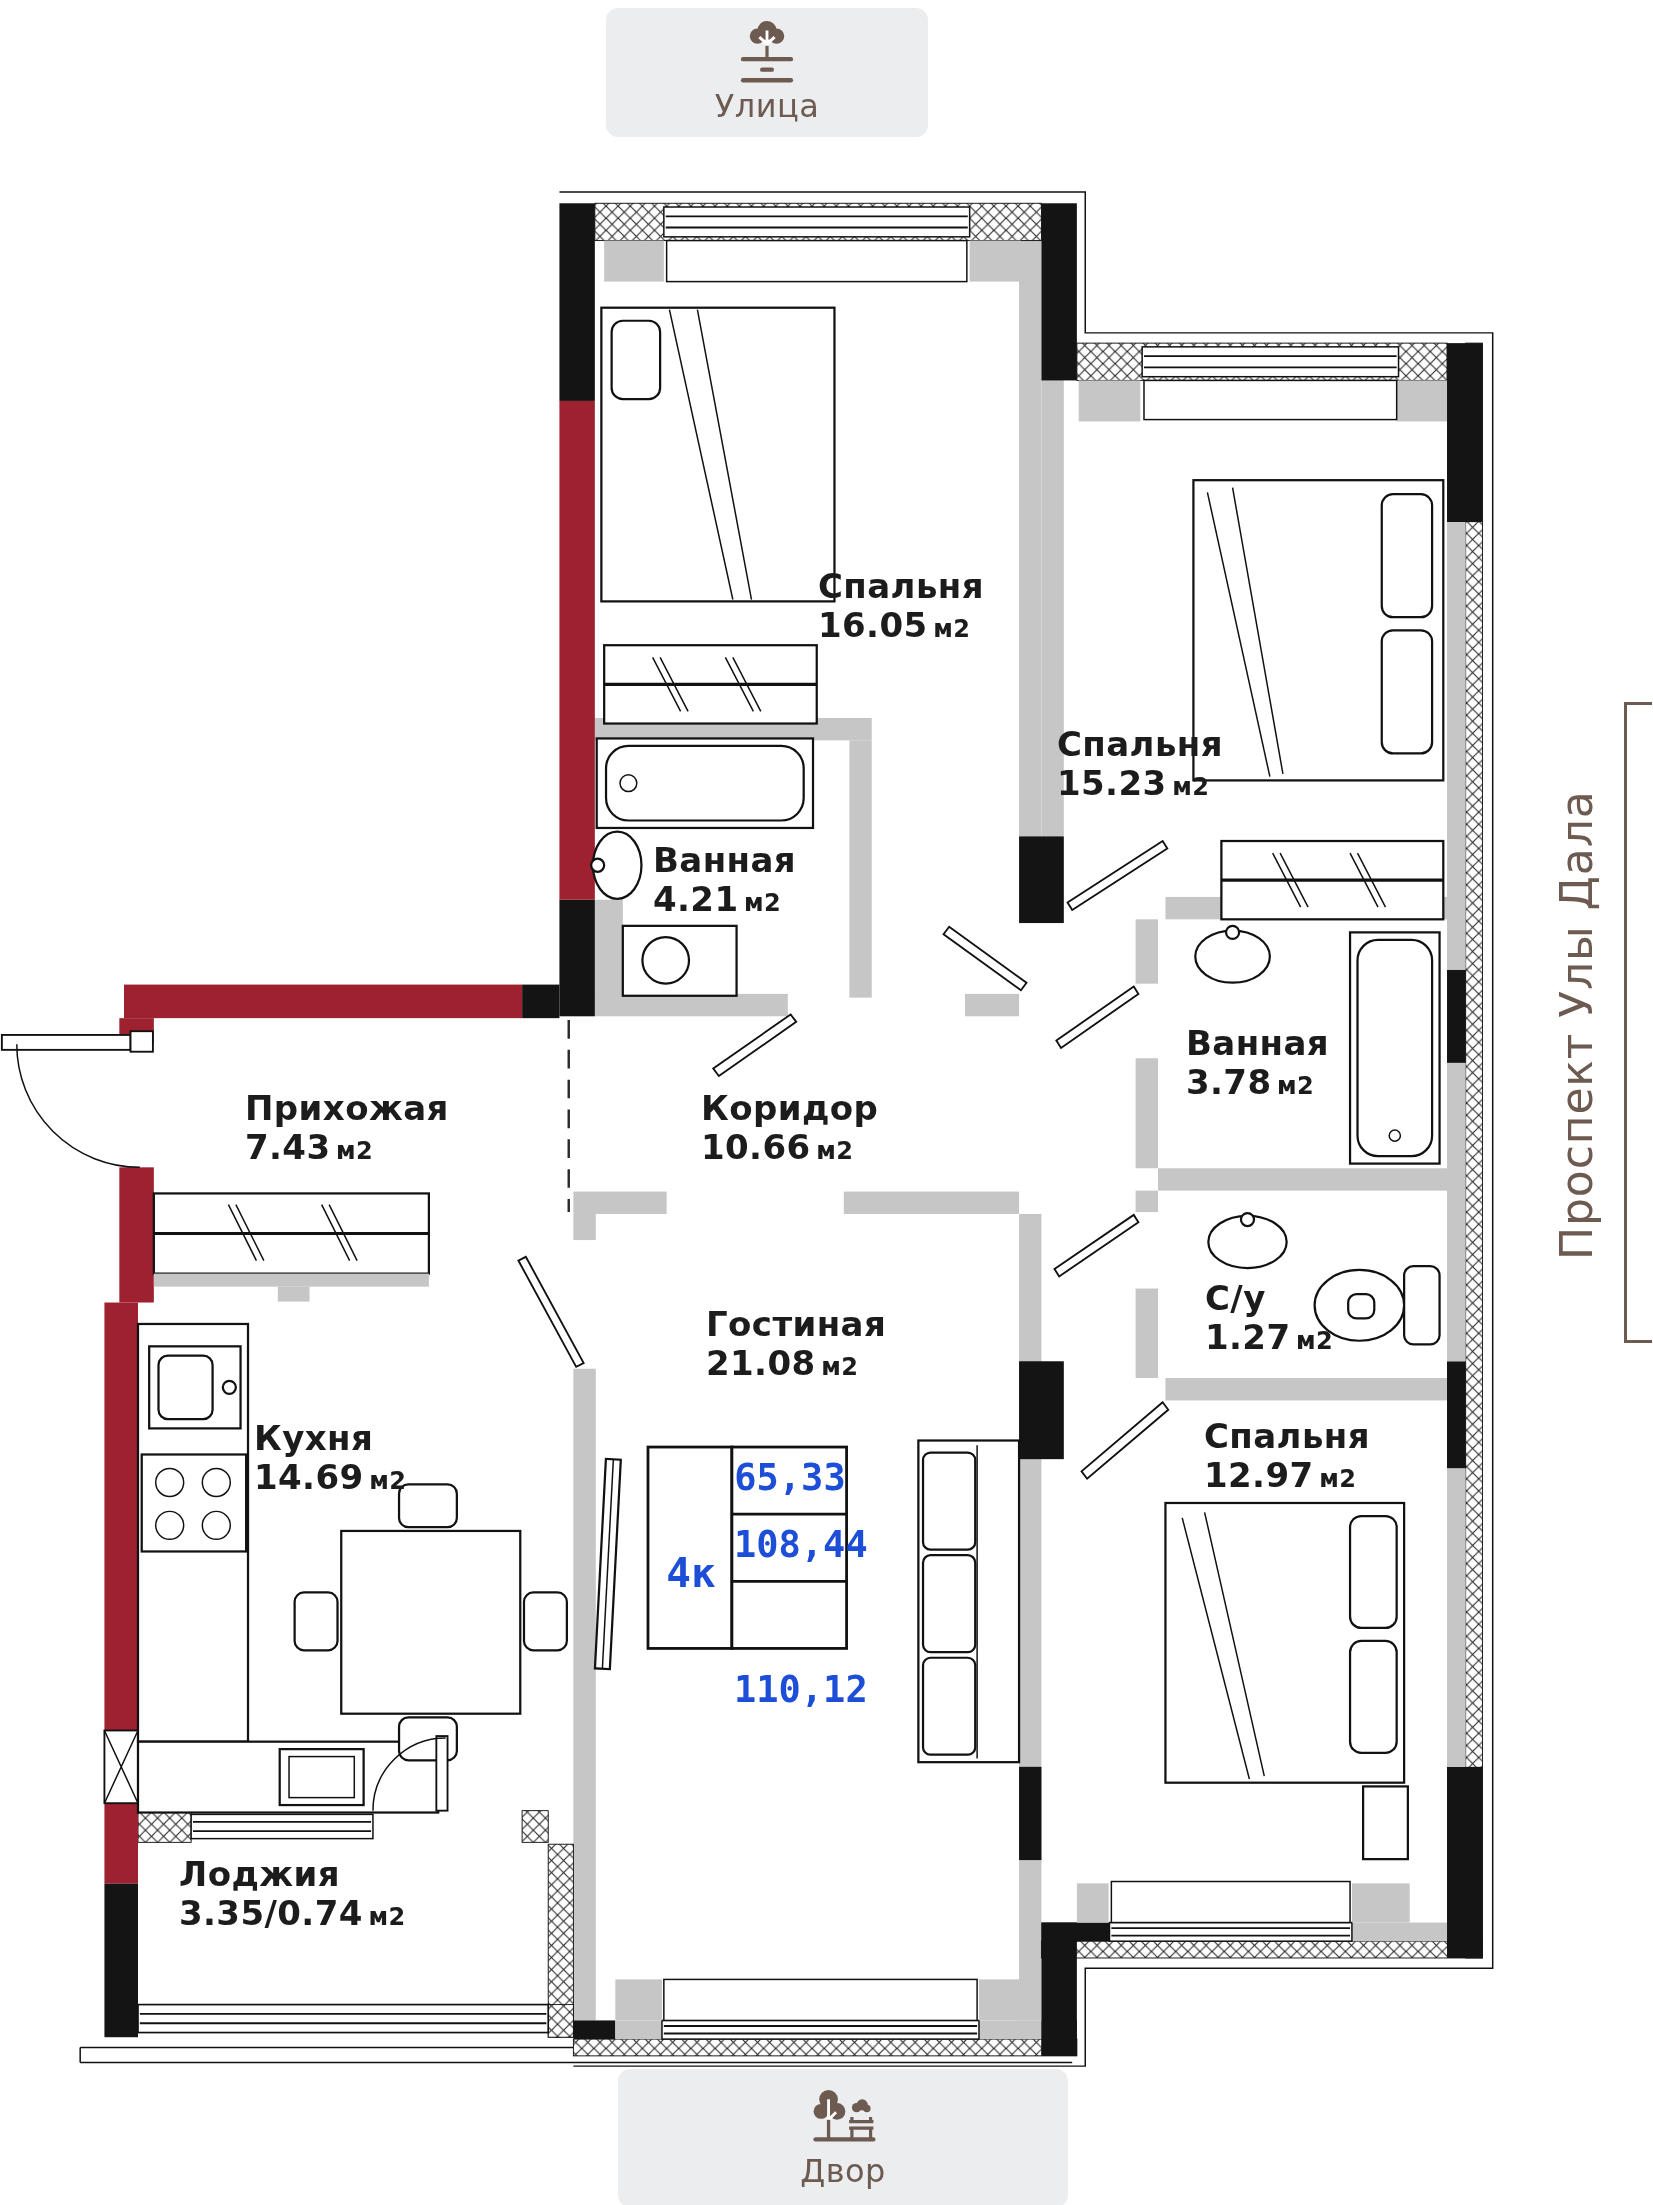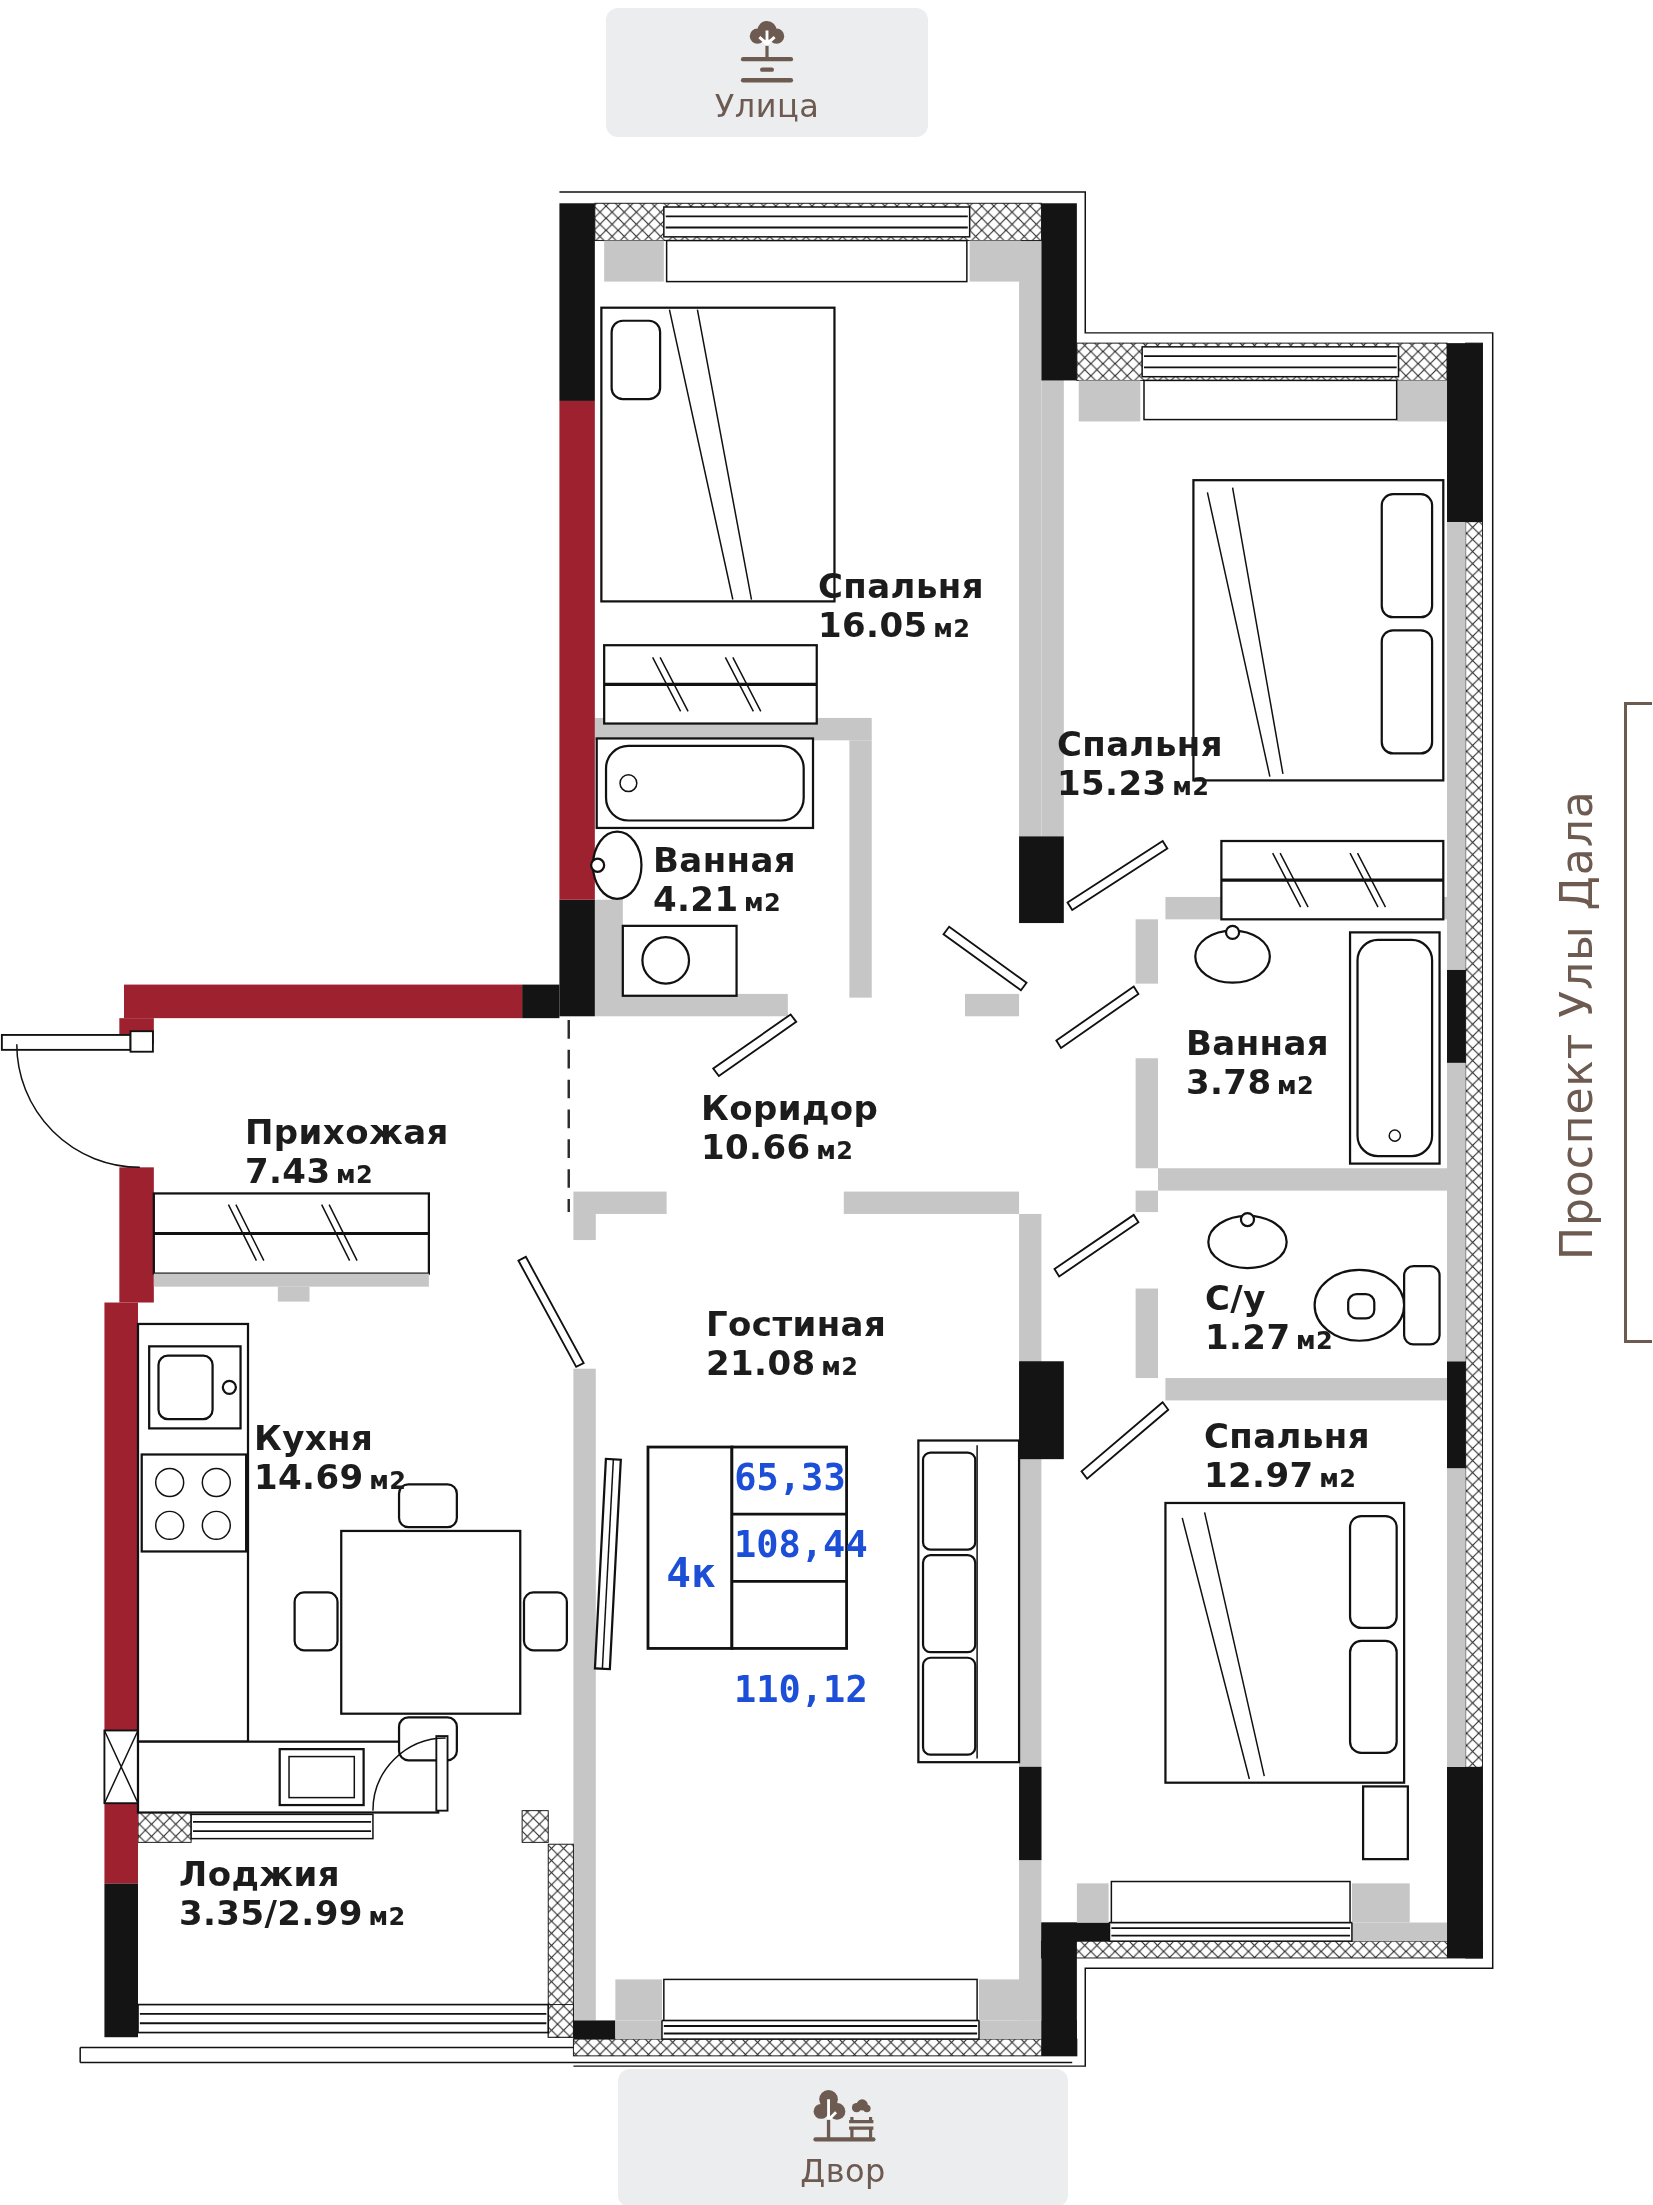--- a/index.html
+++ b/index.html
@@ -329,21 +329,21 @@
   <div class="ra"><span>16.05</span><span class="unit">м2</span></div>
 </div>
 <div class="room-label" style="left:1057px;top:725px;">
   <div class="rn">Спальня</div>
   <div class="ra"><span>15.23</span><span class="unit">м2</span></div>
 </div>
 <div class="room-label" style="left:653px;top:841px;">
   <div class="rn">Ванная</div>
   <div class="ra"><span>4.21</span><span class="unit">м2</span></div>
 </div>
-<div class="room-label" style="left:245px;top:1089px;margin-top:24px;">
+<div class="room-label" style="left:245px;top:1089px;">
   <div class="rn">Прихожая</div>
   <div class="ra"><span>7.43</span><span class="unit">м2</span></div>
 </div>
 <div class="room-label" style="left:701px;top:1089px;">
   <div class="rn">Коридор</div>
   <div class="ra"><span>10.66</span><span class="unit">м2</span></div>
 </div>
 <div class="room-label" style="left:1186px;top:1024px;">
   <div class="rn">Ванная</div>
   <div class="ra"><span>3.78</span><span class="unit">м2</span></div>
@@ -359,21 +359,21 @@
 <div class="room-label" style="left:706px;top:1305px;">
   <div class="rn">Гостиная</div>
   <div class="ra"><span>21.08</span><span class="unit">м2</span></div>
 </div>
 <div class="room-label" style="left:254px;top:1419px;">
   <div class="rn">Кухня</div>
   <div class="ra"><span>14.69</span><span class="unit">м2</span></div>
 </div>
 <div class="room-label" style="left:179px;top:1855px;">
   <div class="rn">Лоджия</div>
-  <div class="ra"><span>3.35/2.99</span><span class="unit">м2</span></div>
+  <div class="ra"><span>3.35/0.74</span><span class="unit">м2</span></div>
 </div>
 
 <div class="tcell k" style="left:650px;top:1521px;width:82px;">4к</div>
 <div class="tcell" style="left:734px;top:1456px;width:112px;">65,33</div>
 <div class="tcell" style="left:734px;top:1523px;width:112px;">108,44</div>
 <div class="tcell" style="left:734px;top:1668px;width:112px;">110,12</div>
 
 <div class="badge" style="left:606px;top:7.5px;width:322px;height:129px;">
   <span>
     <svg width="62" height="65" viewBox="0 0 64 68">

